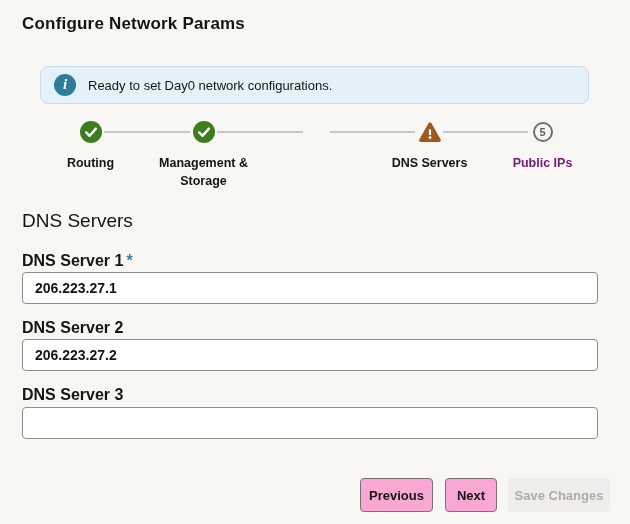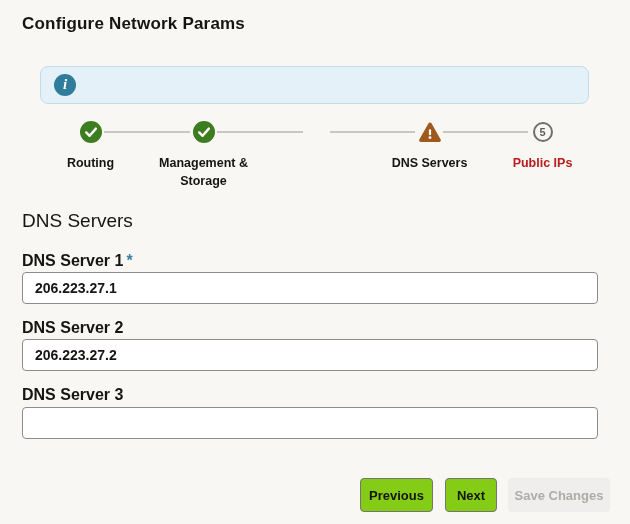--- a/index.html
+++ b/index.html
@@ -41,21 +41,21 @@
   .c2 { left: 217px; width: 86px; }
   .c3 { left: 330px; width: 85px; }
   .c4 { left: 443px; width: 85px; }
   .step { position: absolute; top: 0; width: 113px; text-align: center; }
   .s1 { left: 34px; } .s2 { left: 147px; } .s3 { left: 260px; } .s4 { left: 373px; } .s5 { left: 486px; }
   .step-icon { height: 28px; display: flex; align-items: center; justify-content: center; }
   .step-label {
     margin-top: 8px; font-size: 12.5px; font-weight: bold; line-height: 1.45;
     padding: 0 2px;
   }
-  .step.future .step-label { color: #b91c1c; }
+  .step.future .step-label { color: #701a75; }
   .num-circle {
     width: 20px; height: 20px; border: 2px solid #716f6c; border-radius: 50%;
     color: #5f5e5c; font-size: 11px; font-weight: bold; line-height: 16px; text-align: center;
     background: #f8f7f4;
   }
 
   
   .section-heading {
     position: absolute; left: 22px; top: 210px;
     font-size: 19px; font-weight: normal; color: #161513;
@@ -74,35 +74,36 @@
   }
   .in1 { top: 272px; } .in2 { top: 339px; } .in3 { top: 407px; }
 
   
   .btn {
     position: absolute; top: 478px; height: 34px;
     border-radius: 4px; font-family: "Liberation Sans", sans-serif;
     font-size: 13px; font-weight: bold; cursor: pointer;
     display: flex; align-items: center; justify-content: center;
   }
-  .btn-outline { background: #84cc16; border: 1px solid #767472; color: #161513; }
+  .btn-outline { background: #f9a8d4; border: 1px solid #767472; color: #161513; }
   .btn-prev { left: 360px; width: 73px; }
   .btn-next { left: 445px; width: 52px; }
   .btn-save {
     left: 508px; width: 102px; background: #f0eeec; border: none;
     color: #aeaca9; cursor: default;
   }
 </style>
 </head>
 <body>
 
 <div class="page-title">Configure Network Params</div>
 
 <div class="banner">
   <div class="info-icon">i</div>
+  <div class="banner-text">Ready to set Day0 network configurations.</div>
 </div>
 
 <div class="stepper">
   <div class="connector c1"></div>
   <div class="connector c2"></div>
   <div class="connector c3"></div>
   <div class="connector c4"></div>
 
   <div class="step s1 complete">
     <div class="step-icon">

